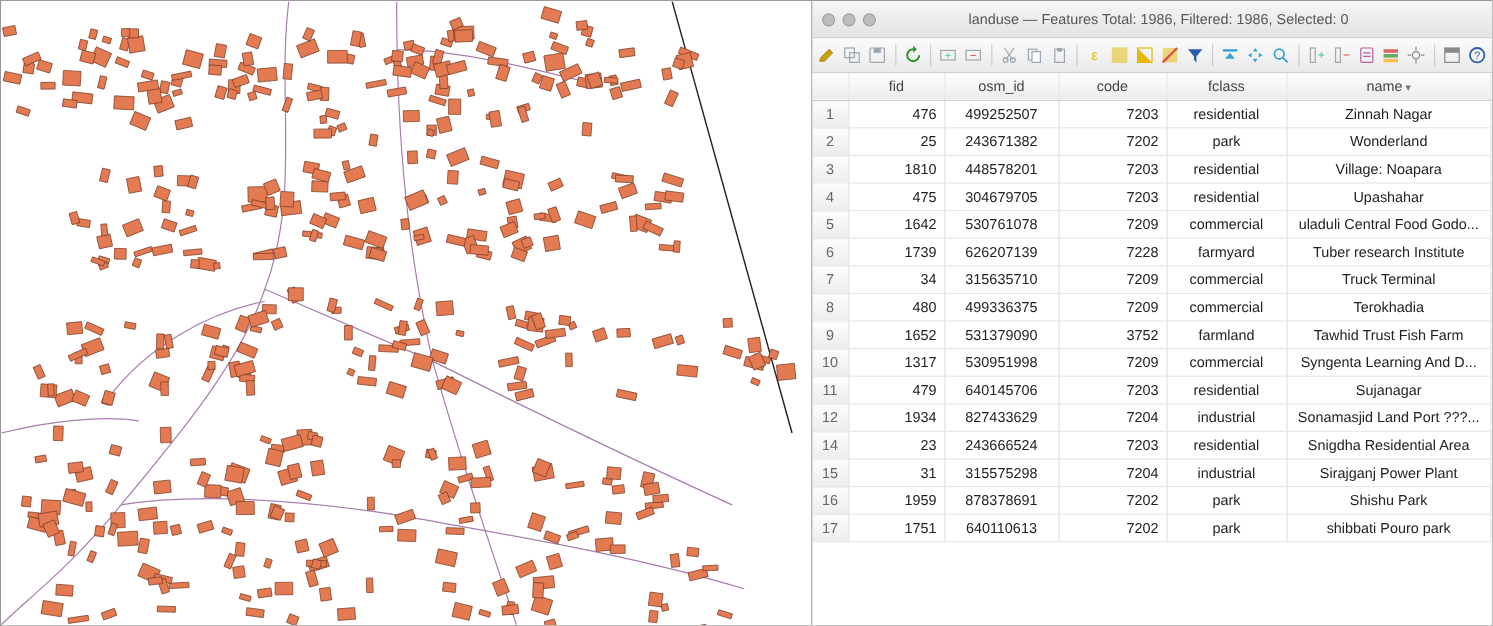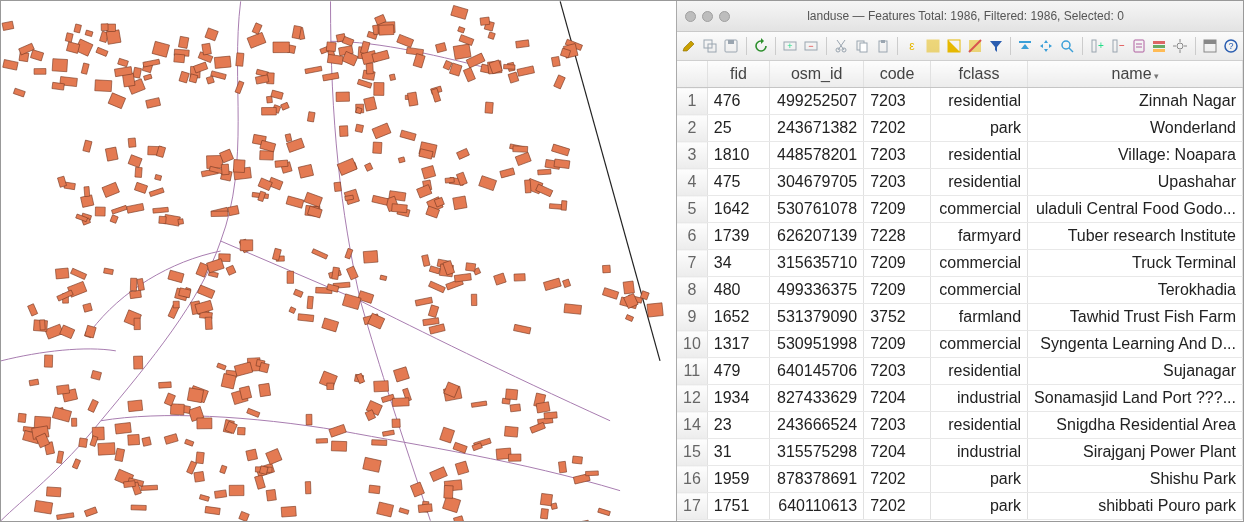--- a/index.html
+++ b/index.html
@@ -100,21 +100,21 @@
 
   
   .grid-wrap {
     flex: 1;
     overflow: auto;
     background: #fff;
   }
   table.grid {
     border-collapse: collapse;
     width: 100%;
-    font-size: 16px;
+    font-size: 12px;
   }
   table.grid th, table.grid td {
     border-right: 1px solid #e1e1e1;
     border-bottom: 1px solid #e8e8e8;
     padding: 4px 6px;
     height: 18px;
     white-space: nowrap;
     overflow: hidden;
     text-overflow: ellipsis;
     box-sizing: border-box;
@@ -134,22 +134,22 @@
     font-size: 9px;
   }
   th.rownumhdr, td.rownum {
     width: 28px;
     background: linear-gradient(#fdfdfd,#ececec);
     text-align: center;
     color: #666;
     font-weight: 400;
     border-right: 1px solid #c5c5c5;
   }
-  td.num { }
-  td.txt { text-align: right; }
+  td.num { text-align: right; }
+  td.txt { text-align: center; }
   col.c-row  { width: 30px; }
   col.c-fid  { width: 80px; }
   col.c-osm  { width: 95px; }
   col.c-code { width: 90px; }
   col.c-fcls { width: 100px; }
   col.c-name { width: auto; }
 
 </style>
 </head>
 <body>

